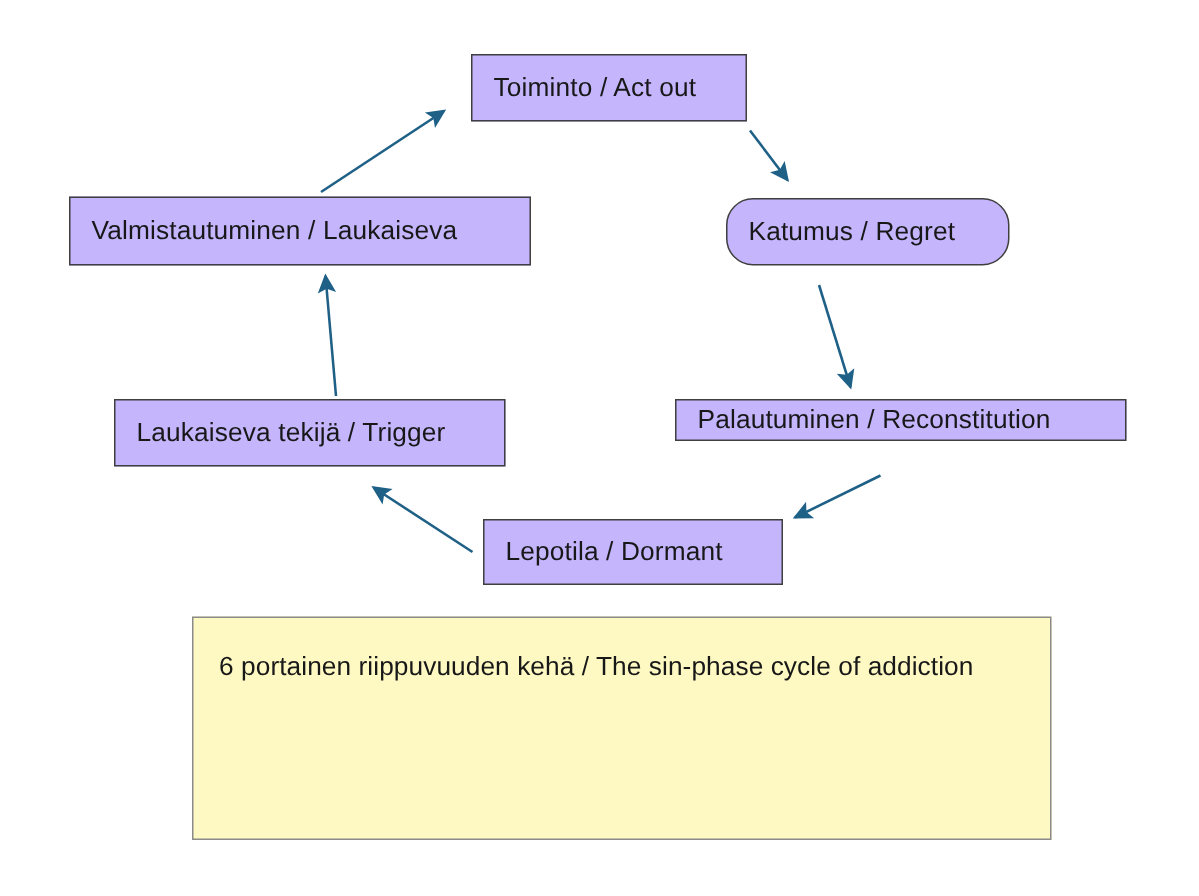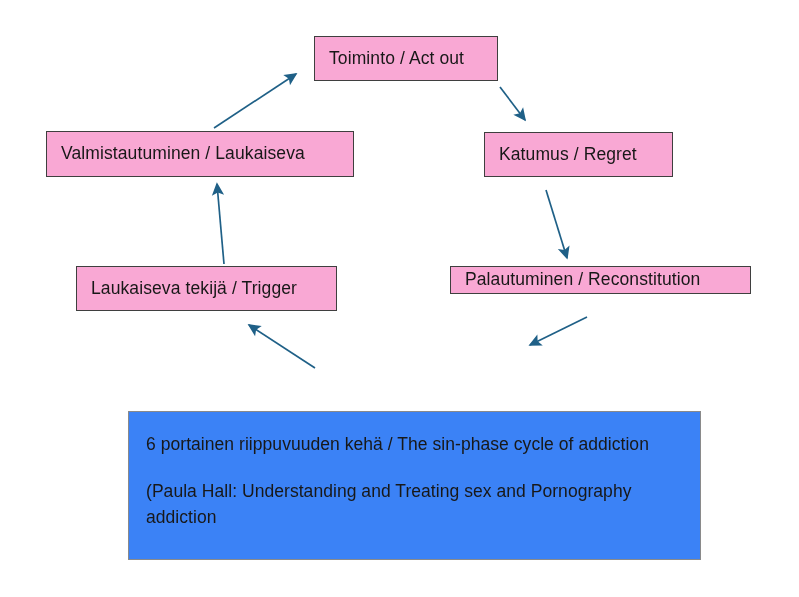--- a/index.html
+++ b/index.html
@@ -15,48 +15,48 @@
     position: relative;
     width: 799px;
     height: 597px;
     background: #ffffff;
     overflow: hidden;
   }
   .node {
     position: absolute;
     box-sizing: border-box;
     border: 1.3px solid #3f3f3f;
-    background: #f9a8d4;
+    background: #c4b5fd;
     display: flex;
     align-items: center;
     color: #181818;
     font-size: 17.5px;
     letter-spacing: 0.1px;
     white-space: nowrap;
   }
   .node .label {
     padding-left: 14px;
     line-height: 1.1;
   }
   #node-act-out      { left: 314px; top: 36px;  width: 184px; height: 45px; }
   #node-preparation  { left: 46px;  top: 131px; width: 308px; height: 46px; }
-  #node-regret       { left: 484px; top: 132px; width: 189px; height: 45px; }
+  #node-regret       { left: 484px; top: 132px; width: 189px; height: 45px; border-radius: 18px; }
   #node-trigger      { left: 76px;  top: 266px; width: 261px; height: 45px; }
   #node-reconstitution { left: 450px; top: 266px; width: 301px; height: 28px; }
   #node-dormant      { left: 322px; top: 346px; width: 200px; height: 44px; }
 
   #caption-box {
     position: absolute;
     left: 128px;
     top: 411px;
     width: 573px;
     height: 149px;
     box-sizing: border-box;
     border: 1.3px solid #8a8a8a;
-    background: #3b82f6;
+    background: #fef9c3;
     padding: 20px 24px 0 17px;
   }
   #caption-box p {
     margin: 0 0 22px 0;
     color: #181818;
     font-size: 17.5px;
     line-height: 1.45;
     letter-spacing: 0.05px;
   }
   #arrow-layer {
@@ -103,19 +103,21 @@
   </div>
 
   <div class="node" id="node-trigger">
     <span class="label">Laukaiseva tekijä / Trigger</span>
   </div>
 
   <div class="node" id="node-reconstitution">
     <span class="label">Palautuminen / Reconstitution</span>
   </div>
 
+  <div class="node" id="node-dormant">
+    <span class="label">Lepotila / Dormant</span>
+  </div>
 
   <div id="caption-box">
     <p>6 portainen riippuvuuden kehä / The sin-phase cycle of addiction</p>
-    <p>(Paula Hall: Understanding and Treating sex and Pornography addiction</p>
   </div>
 
 </div>
 
 </body></html>

